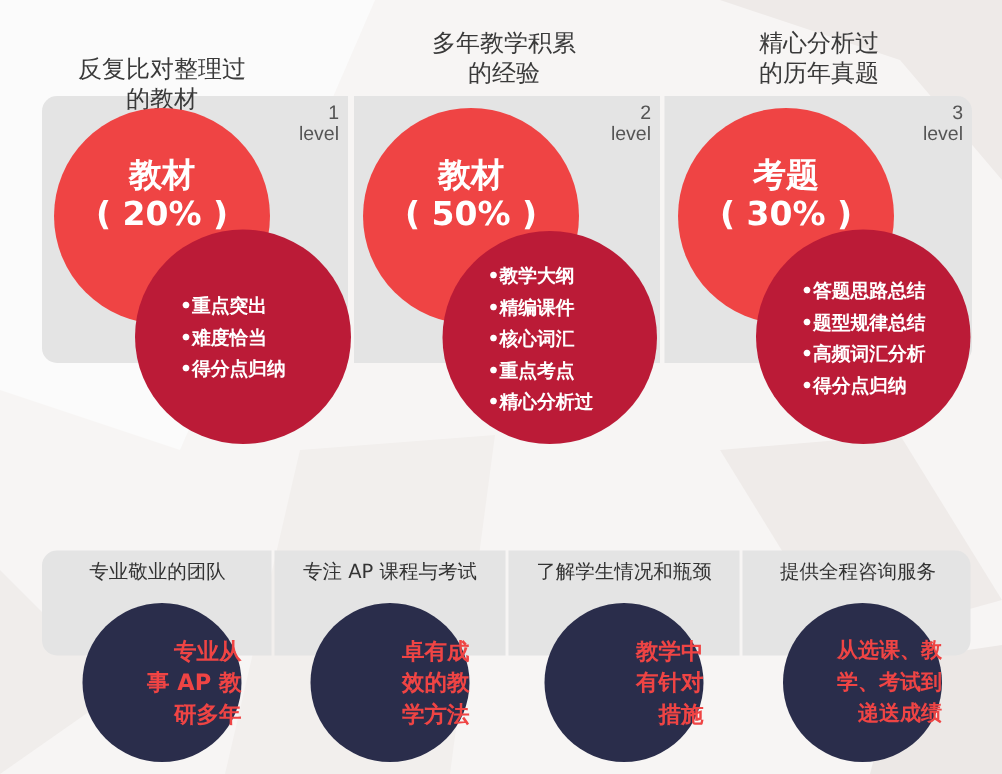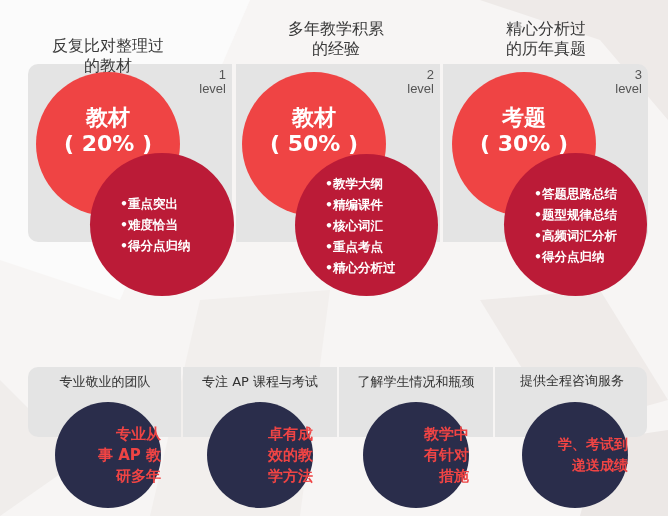--- a/index.html
+++ b/index.html
@@ -135,15 +135,16 @@
   <div>卓有成</div>
   <div>效的教</div>
   <div>学方法</div>
 </div>
 <div class="navy-circle" style="left:363px; top:402px; width:106px; height:106px;">
   <div>教学中</div>
   <div>有针对</div>
   <div>措施</div>
 </div>
 <div class="navy-circle" style="left:522px; top:402px; width:106px; height:106px; font-size:14px;">
+  <div>从选课、教</div>
   <div>学、考试到</div>
   <div>递送成绩</div>
 </div>
 
 </body></html>

